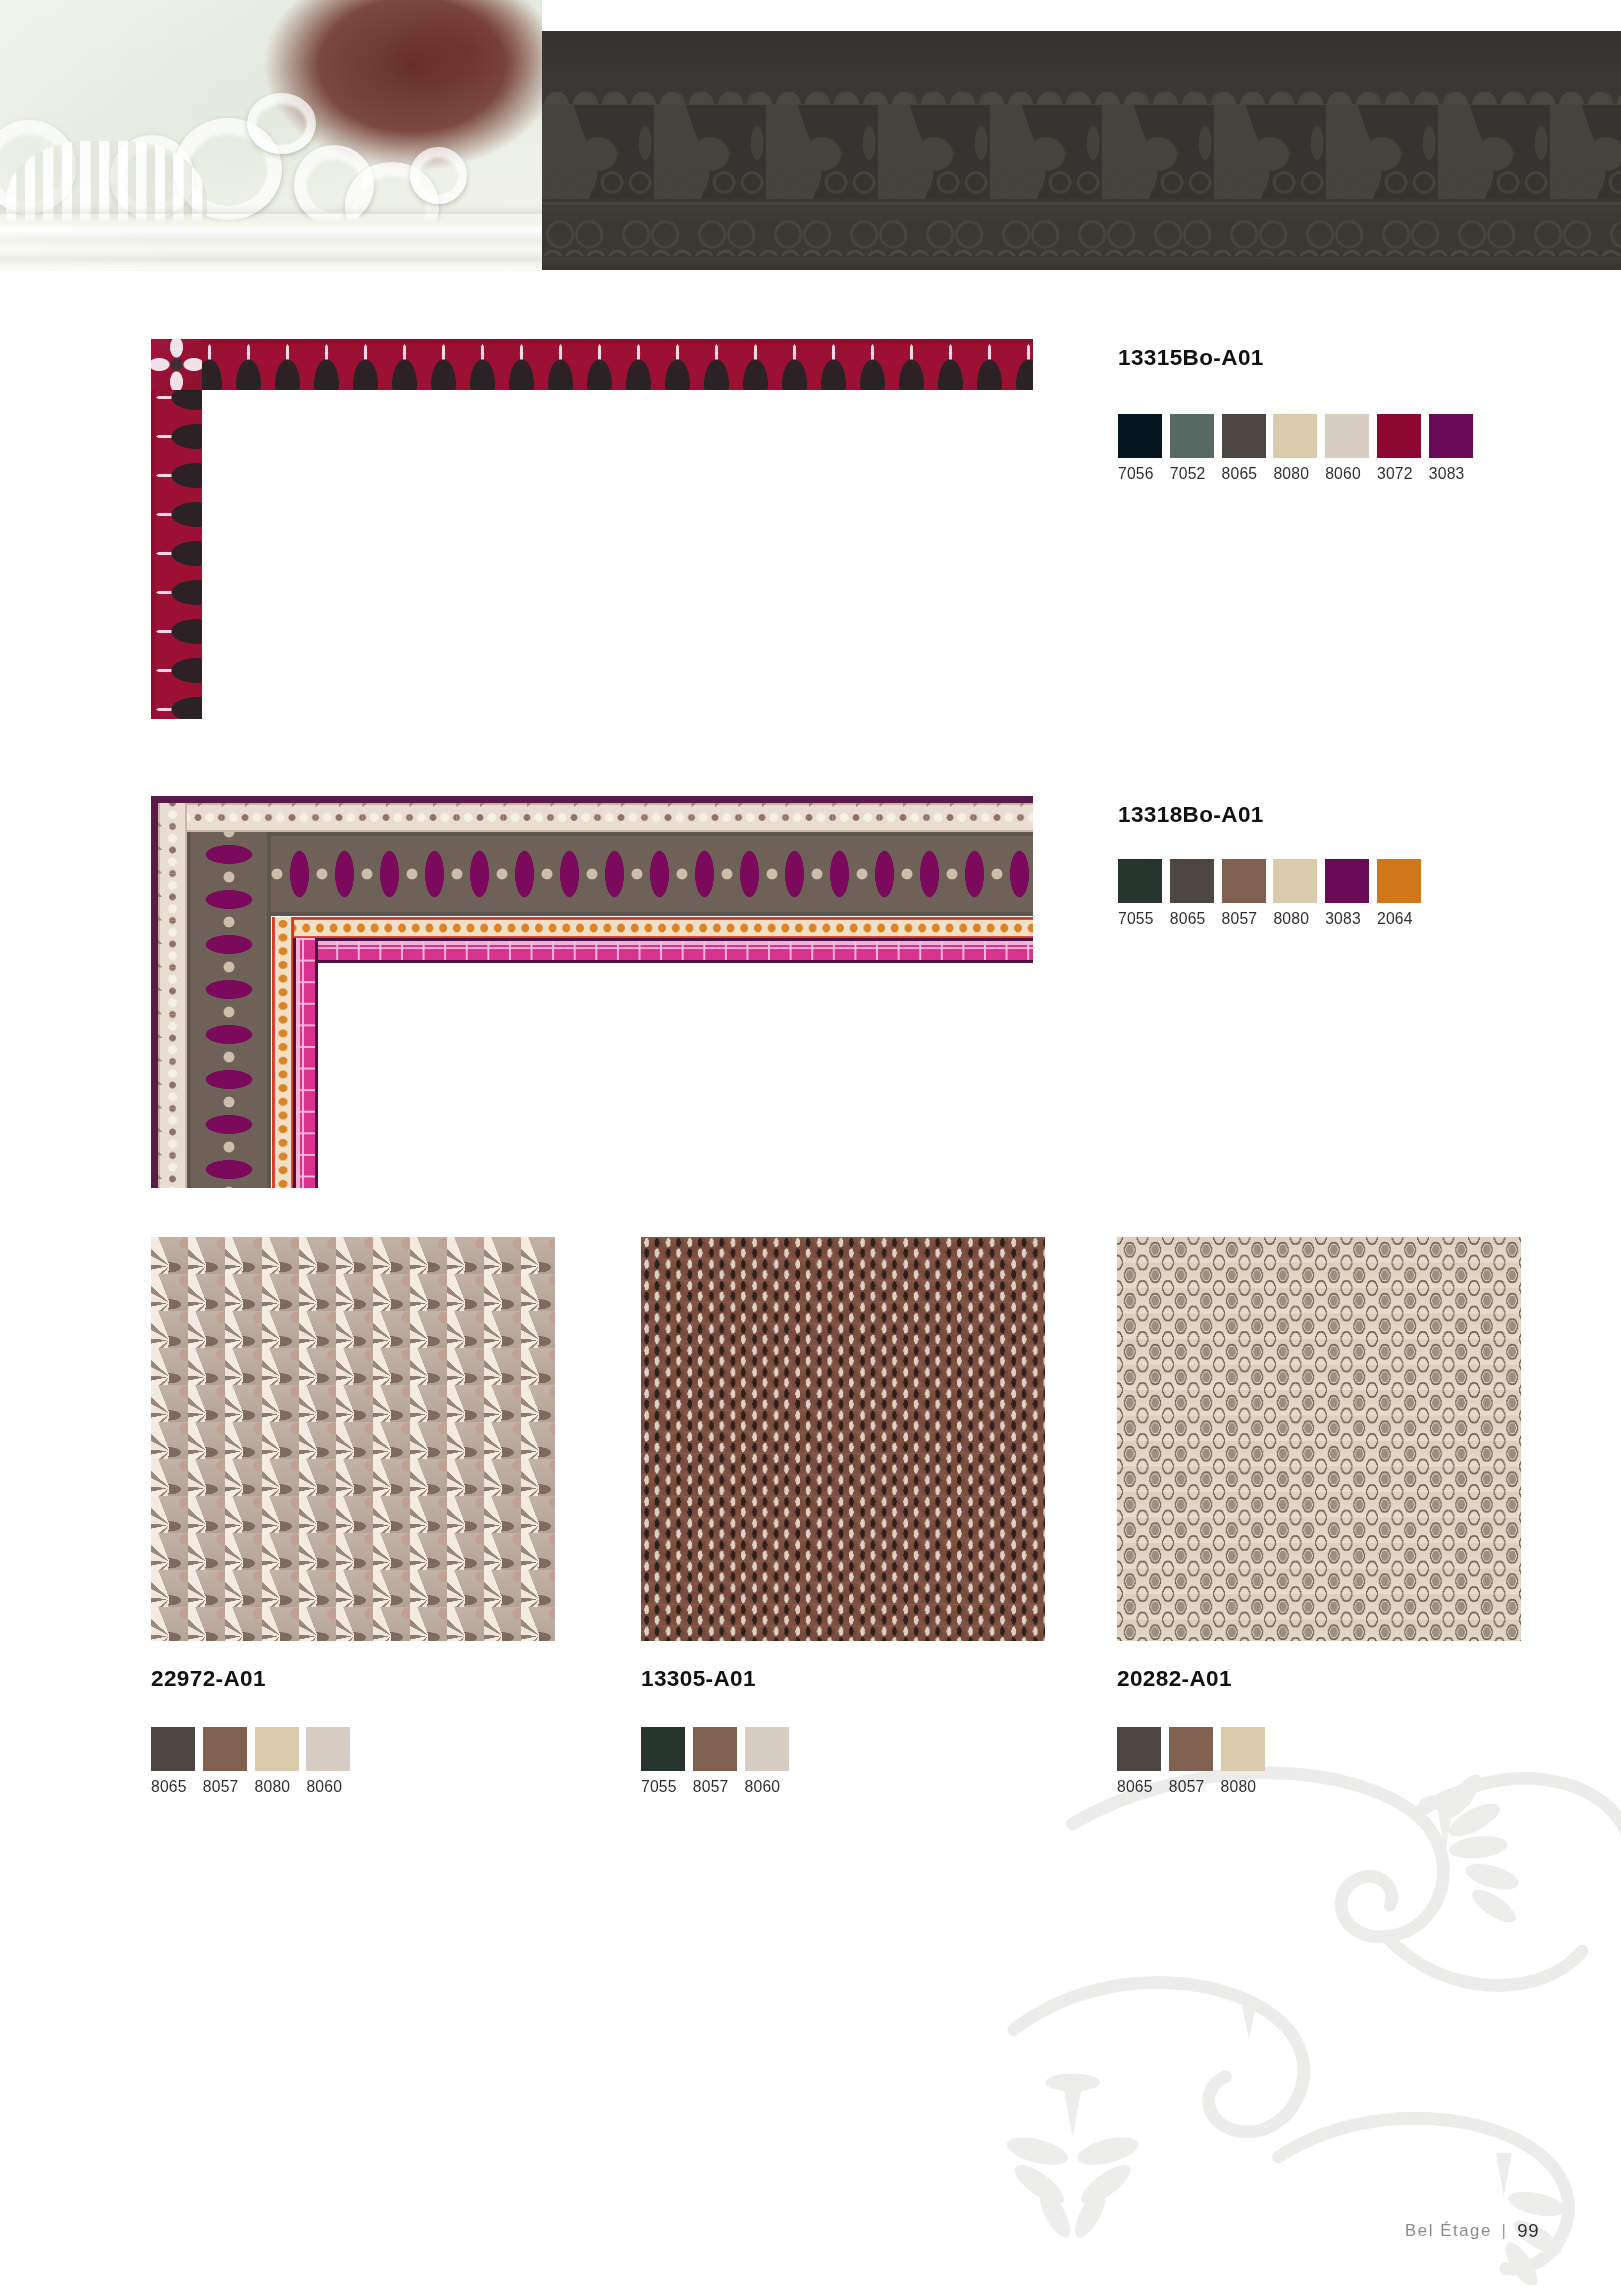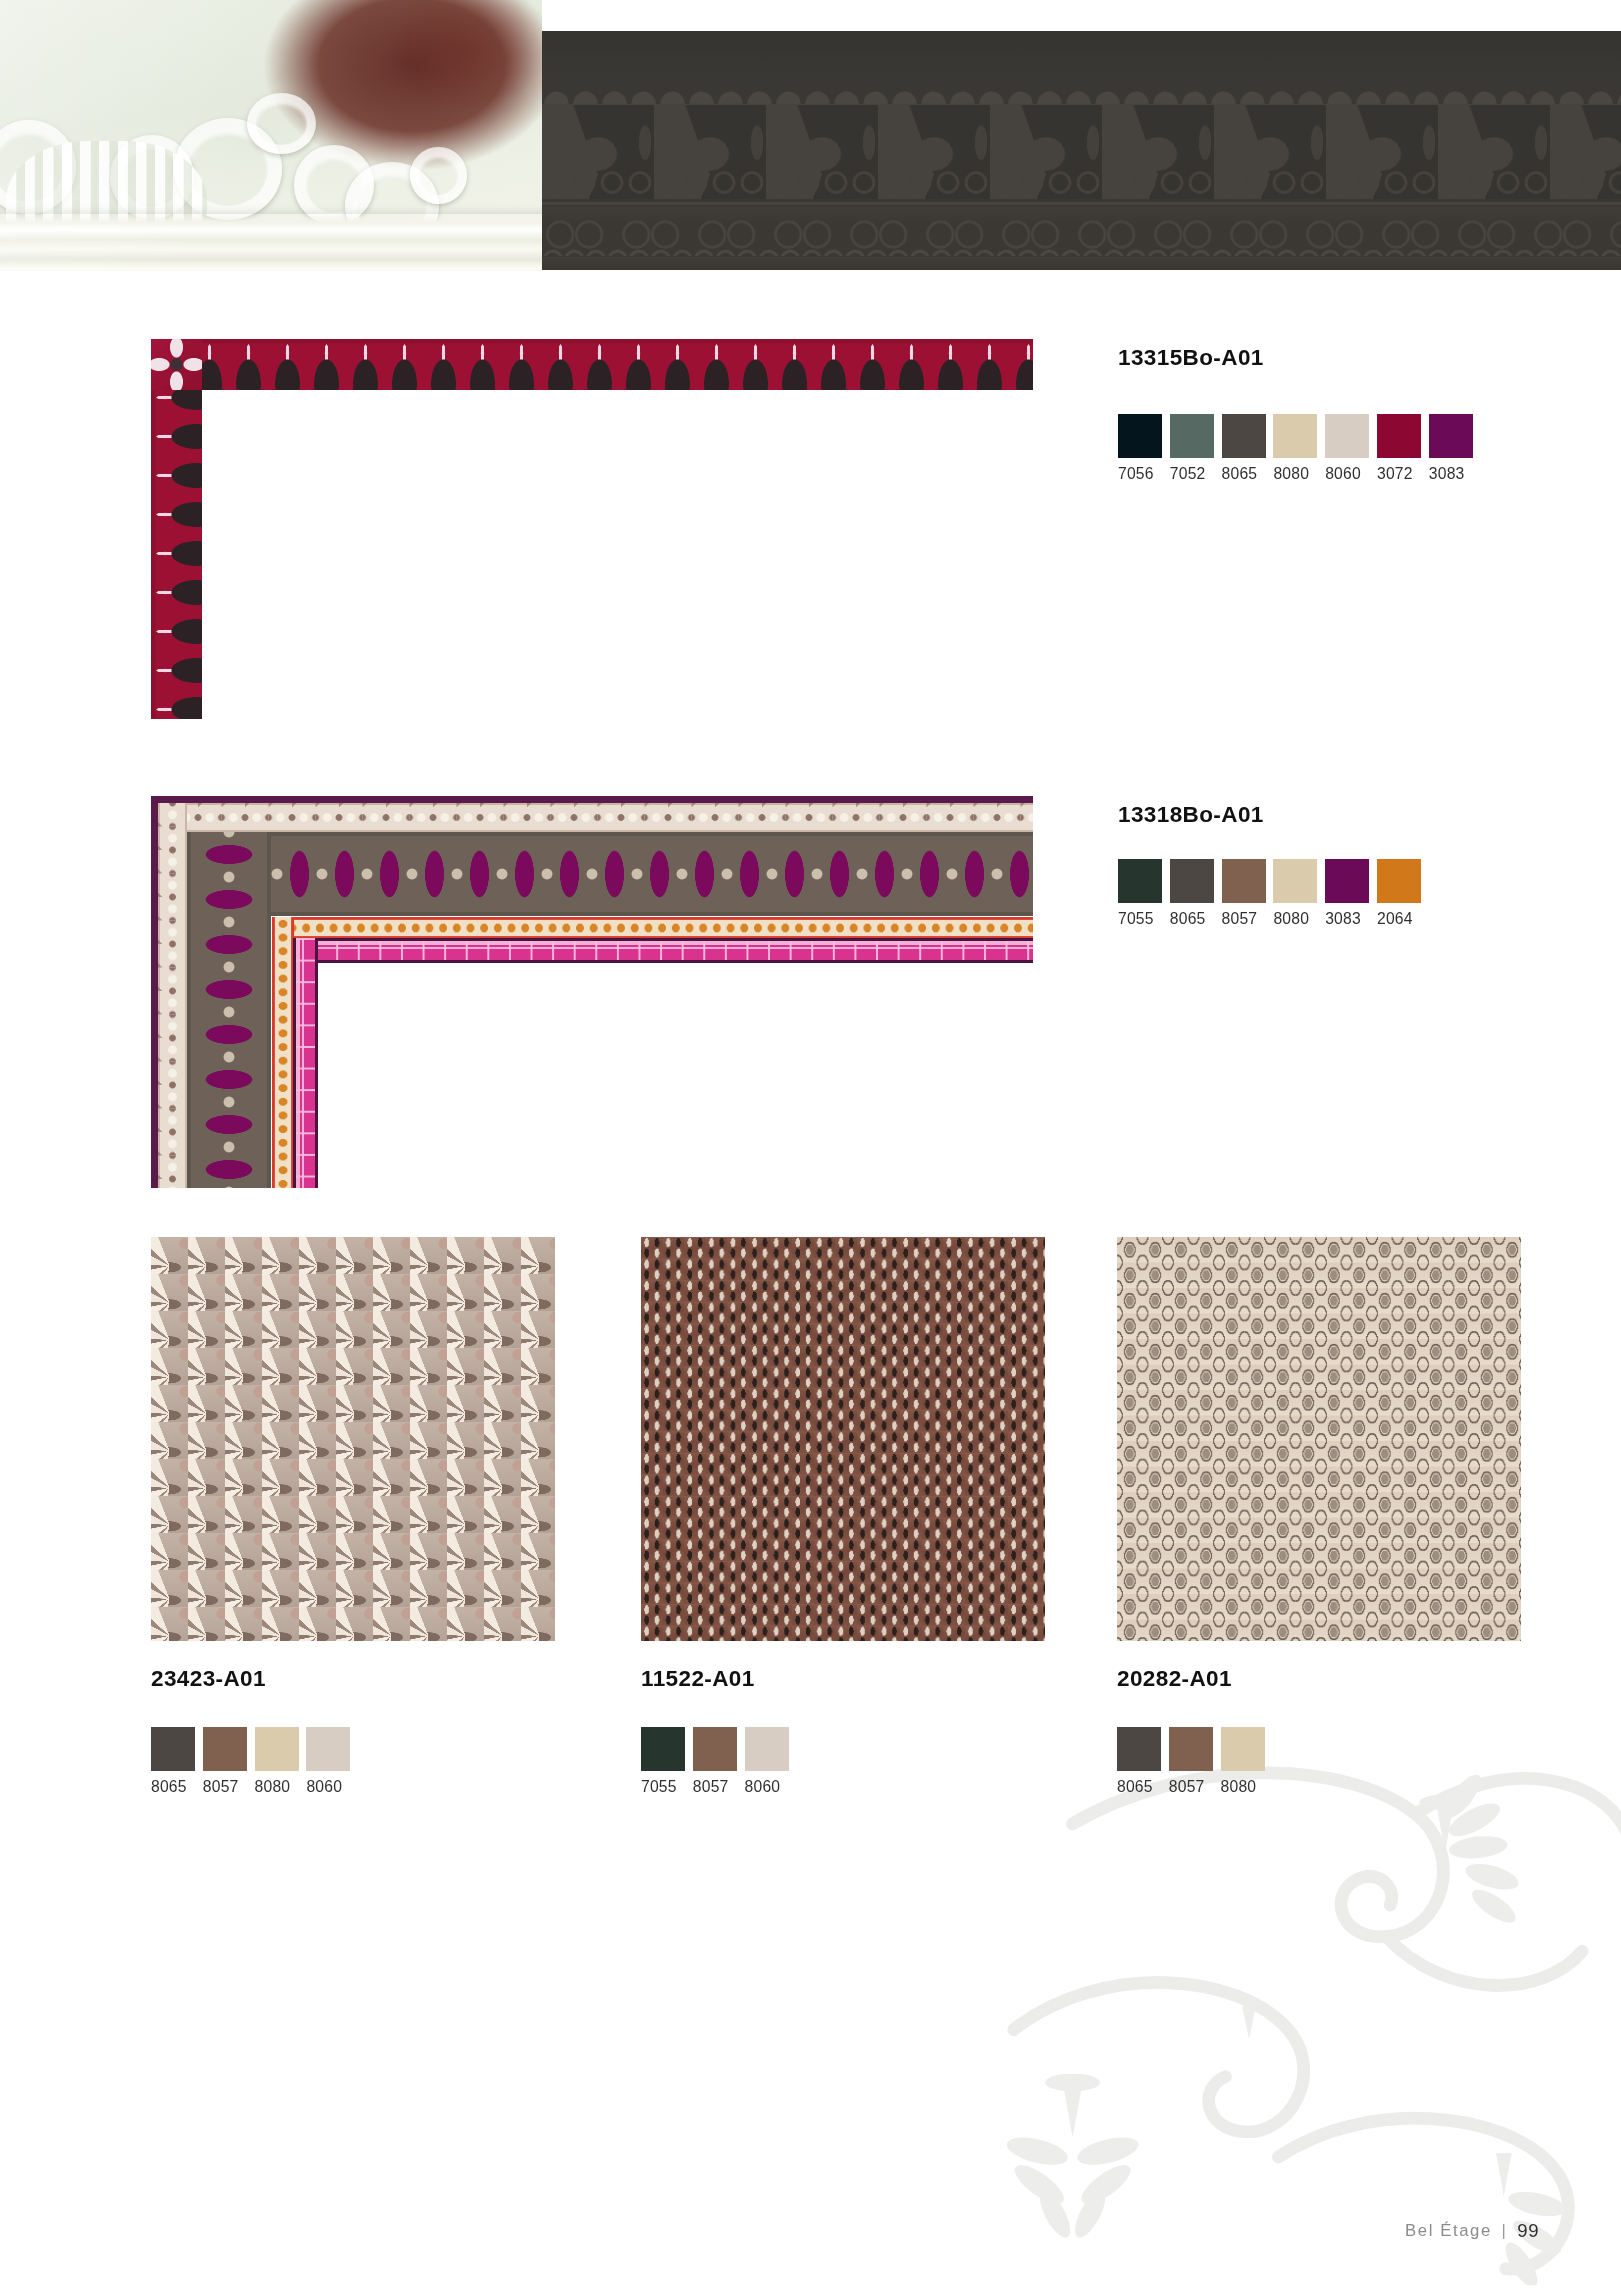--- a/index.html
+++ b/index.html
@@ -603,41 +603,41 @@
   <div class="tile t1">
     <div class="pat-fan"></div>
   </div>
   <div class="tile t2">
     <div class="pat-dash"></div>
   </div>
   <div class="tile t3">
     <div class="pat-oval"></div>
   </div>
 
-  <div class="design-title t-13301">23423-A01</div>
+  <div class="design-title t-13301">22972-A01</div>
   <div class="swatch-row r-13301">
     <div class="swatch">
       <span class="chip" style="background:#4c4743"></span>
       <span class="code">8065</span>
     </div>
     <div class="swatch">
       <span class="chip" style="background:#80604f"></span>
       <span class="code">8057</span>
     </div>
     <div class="swatch">
       <span class="chip" style="background:#dbcbad"></span>
       <span class="code">8080</span>
     </div>
     <div class="swatch">
       <span class="chip" style="background:#d8cdc3"></span>
       <span class="code">8060</span>
     </div>
   </div>
 
-  <div class="design-title t-13305">11522-A01</div>
+  <div class="design-title t-13305">13305-A01</div>
   <div class="swatch-row r-13305">
     <div class="swatch">
       <span class="chip" style="background:#27352f"></span>
       <span class="code">7055</span>
     </div>
     <div class="swatch">
       <span class="chip" style="background:#80604f"></span>
       <span class="code">8057</span>
     </div>
     <div class="swatch">

